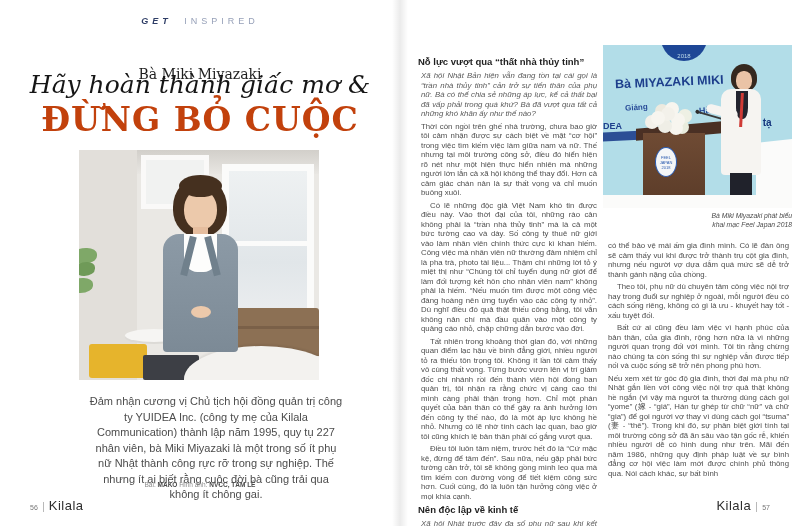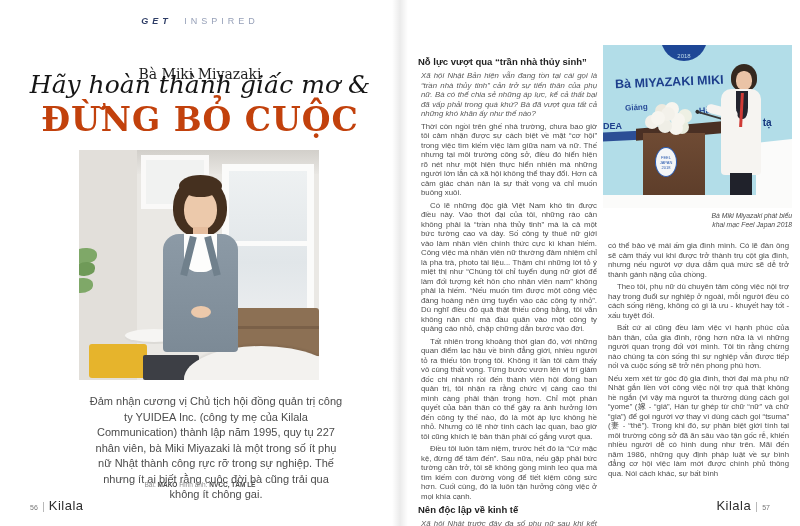--- a/index.html
+++ b/index.html
@@ -149,21 +149,21 @@
     <span class="strong">NVCC, TÂM LÊ</span>
   </div>
 
   <div class="footer left">
     <span>56</span><span class="sep"></span><span class="brand">Kilala</span>
   </div>
 
   <div class="gutter"></div>
 
   <div class="col col1">
-    <h3>Nỗ lực vượt qua “trần nhà thủy sinh”</h3>
+    <h3>Nỗ lực vượt qua “thất nhà thủy tinh”</h3>
     <p class="q">Xã hội Nhật Bản hiện vẫn đang tồn tại cái gọi là “trần nhà thủy tinh” cản trở sự tiến thân của phụ nữ. Bà có thể chia sẻ những áp lực, kể cả thất bại đã vấp phải trong quá khứ? Bà đã vượt qua tất cả những khó khăn ấy như thế nào?</p>
     <p>Thời còn ngồi trên ghế nhà trường, chưa bao giờ tôi cảm nhận được sự cách biệt về mặt “cơ hội” trong việc tìm kiếm việc làm giữa nam và nữ. Thế nhưng tại môi trường công sở, điều đó hiển hiện rõ nét như một hiện thực hiển nhiên mà những người lớn lẫn cả xã hội không thể thay đổi. Hơn cả cảm giác chán nản là sự thất vọng và chỉ muốn buông xuôi.</p>
     <p class="ind">Có lẽ những độc giả Việt Nam khó tin được điều này. Vào thời đại của tôi, những rào cản không phải là “trần nhà thủy tinh” mà là cả một bức tường cao và dày. Số công ty thuê nữ giới vào làm nhân viên chính thức cực kì khan hiếm. Công việc mà nhân viên nữ thường đảm nhiệm chỉ là pha trà, photo tài liệu... Thậm chí những lời tỏ ý miệt thị như “Chúng tôi chỉ tuyển dụng nữ giới để làm đối tượng kết hôn cho nhân viên nam” không phải là hiếm. “Nếu muốn tìm được một công việc đàng hoàng nên ứng tuyển vào các công ty nhỏ”. Dù nghĩ điều đó quả thật thiếu công bằng, tôi vẫn không nản chí mà đầu quân vào một công ty quảng cáo nhỏ, chập chững dẫn bước vào đời.</p>
     <p class="ind">Tất nhiên trong khoảng thời gian đó, với những quan điểm lạc hậu về bình đẳng giới, nhiều người tỏ ra thiếu tôn trọng tôi. Không ít lần tôi cảm thấy vô cùng thất vọng. Từng bước vươn lên vị trí giám đốc chi nhánh rồi đến thành viên hội đồng ban quản trị, tôi nhận ra rằng chức vị càng cao thì mình càng phải thận trọng hơn. Chỉ một phán quyết của bản thân có thể gây ra ảnh hưởng lớn đến công ty thế nào, đó là một áp lực không hề nhỏ. Nhưng có lẽ nhờ tính cách lạc quan, bao giờ tôi cũng khích lệ bản thân phải cố gắng vượt qua.</p>
     <p class="ind">Điều tôi luôn tâm niệm, trước hết đó là “Cứ mặc kệ, đừng để tâm đến”. Sau nữa, nếu gặp phải bức tường cản trở, tôi sẽ không gồng mình leo qua mà tìm kiếm con đường vòng để tiết kiệm công sức hơn. Cuối cùng, đó là luôn tận hưởng công việc ở mọi khía cạnh.</p>
     <h3 class="second">Nên độc lập về kinh tế</h3>
     <p class="q">Xã hội Nhật trước đây đa số phụ nữ sau khi kết hôn thường từ bỏ sự nghiệp và lệ thuộc vào chồng. Bà nghĩ sao trước ý kiến cho rằng phụ nữ nên tiếp tục xây dựng sự nghiệp và độc lập về kinh tế?</p>
 
   </div>
 

